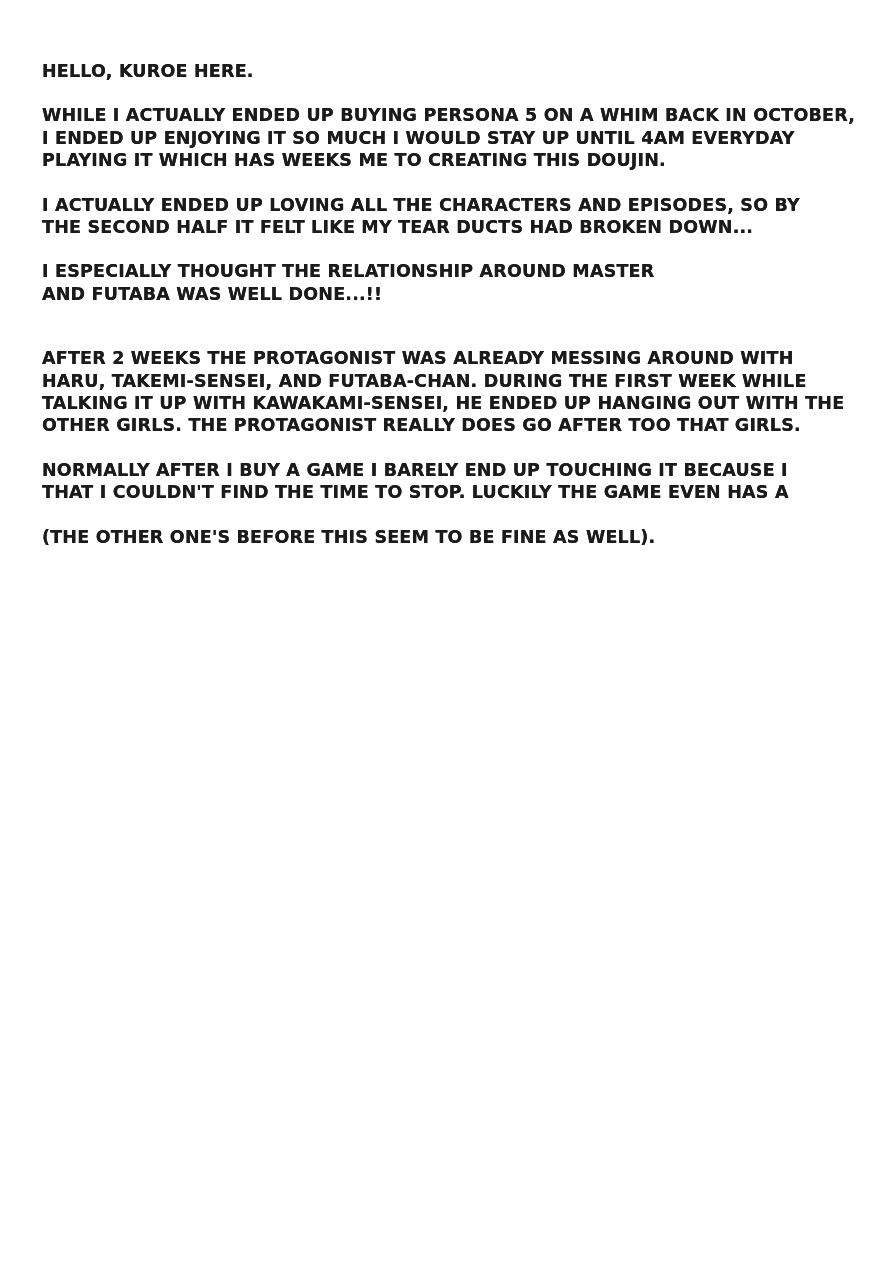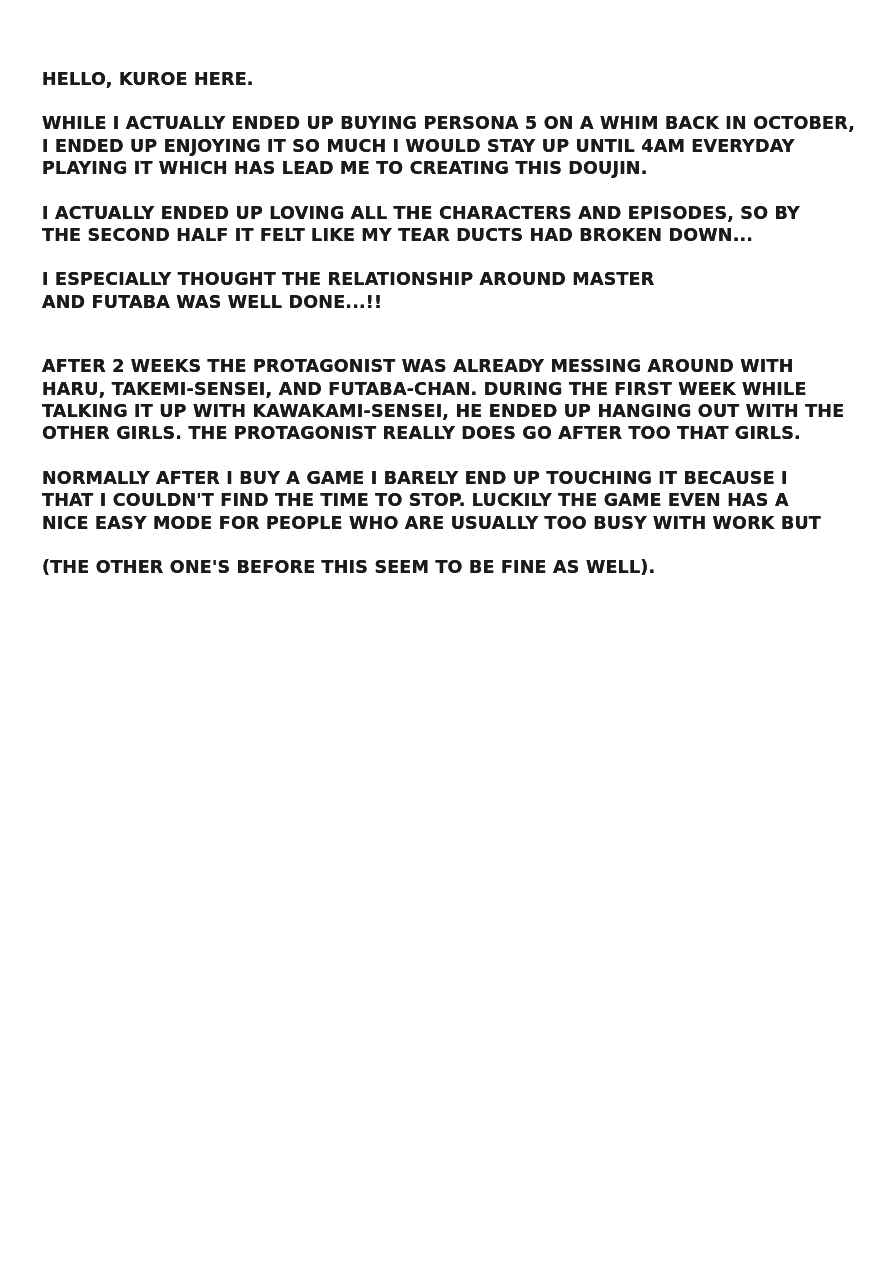--- a/index.html
+++ b/index.html
@@ -20,21 +20,21 @@
     background: #ffffff;
     padding: 56px 0 0 42px;
     font-family: "DejaVu Sans", sans-serif;
     font-weight: 700;
     font-size: 17.5px;
     line-height: 22.4px;
     letter-spacing: 0.2px;
     color: #1b1b1b;
   }
   .paragraph {
-    margin: 12px 0 22px 0;
+    margin: 4px 0 22px 0;
   }
   .paragraph.gap-large {
     margin-bottom: 42px;
   }
   .text-line {
     white-space: nowrap;
     
     text-shadow: 0 0 0.4px #1b1b1b;
   }
 </style>
@@ -43,21 +43,21 @@
 
 <div class="page">
 
   <div class="paragraph">
     <div class="text-line">HELLO, KUROE HERE.</div>
   </div>
 
   <div class="paragraph">
     <div class="text-line">WHILE I ACTUALLY ENDED UP BUYING PERSONA 5 ON A WHIM BACK IN OCTOBER,</div>
     <div class="text-line">I ENDED UP ENJOYING IT SO MUCH I WOULD STAY UP UNTIL 4AM EVERYDAY</div>
-    <div class="text-line">PLAYING IT WHICH HAS LEAD ME TO CREATING THIS DOUJIN.</div>
+    <div class="text-line">PLAYING IT WHICH HAS WEEKS ME TO CREATING THIS DOUJIN.</div>
   </div>
 
   <div class="paragraph">
     <div class="text-line">I ACTUALLY ENDED UP LOVING ALL THE CHARACTERS AND EPISODES, SO BY</div>
     <div class="text-line">THE SECOND HALF IT FELT LIKE MY TEAR DUCTS HAD BROKEN DOWN...</div>
   </div>
 
   <div class="paragraph gap-large">
     <div class="text-line">I ESPECIALLY THOUGHT THE RELATIONSHIP AROUND MASTER</div>
     <div class="text-line">AND FUTABA WAS WELL DONE...!!</div>
@@ -66,20 +66,19 @@
   <div class="paragraph">
     <div class="text-line">AFTER 2 WEEKS THE PROTAGONIST WAS ALREADY MESSING AROUND WITH</div>
     <div class="text-line">HARU, TAKEMI-SENSEI, AND FUTABA-CHAN. DURING THE FIRST WEEK WHILE</div>
     <div class="text-line">TALKING IT UP WITH KAWAKAMI-SENSEI, HE ENDED UP HANGING OUT WITH THE</div>
     <div class="text-line">OTHER GIRLS. THE PROTAGONIST REALLY DOES GO AFTER TOO THAT GIRLS.</div>
   </div>
 
   <div class="paragraph">
     <div class="text-line">NORMALLY AFTER I BUY A GAME I BARELY END UP TOUCHING IT BECAUSE I</div>
     <div class="text-line">THAT I COULDN'T FIND THE TIME TO STOP. LUCKILY THE GAME EVEN HAS A</div>
-    <div class="text-line">NICE EASY MODE FOR PEOPLE WHO ARE USUALLY TOO BUSY WITH WORK BUT</div>
   </div>
 
   <div class="paragraph">
     <div class="text-line">(THE OTHER ONE'S BEFORE THIS SEEM TO BE FINE AS WELL).</div>
   </div>
 
 </div>
 
 </body></html>

